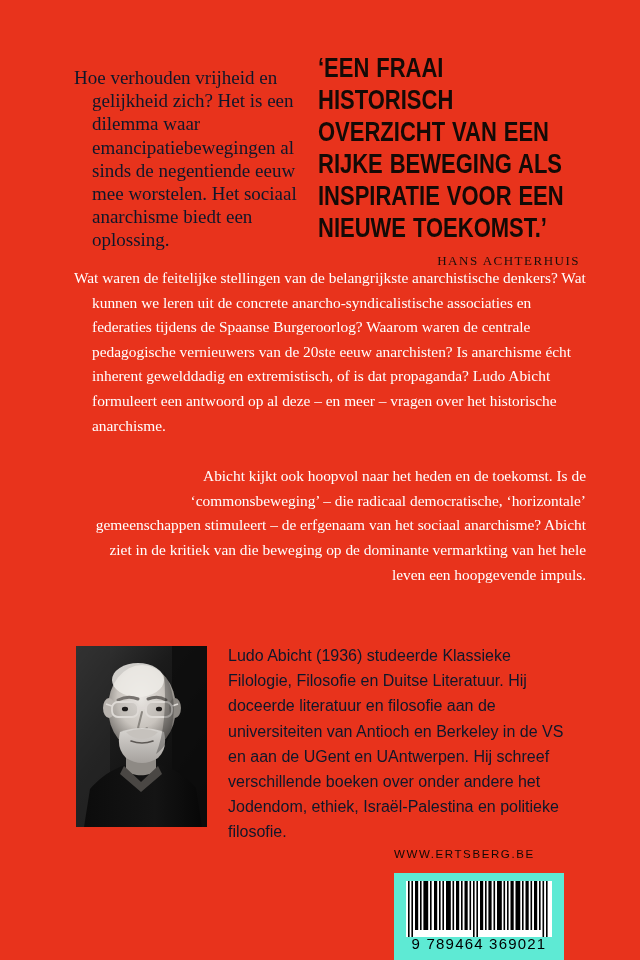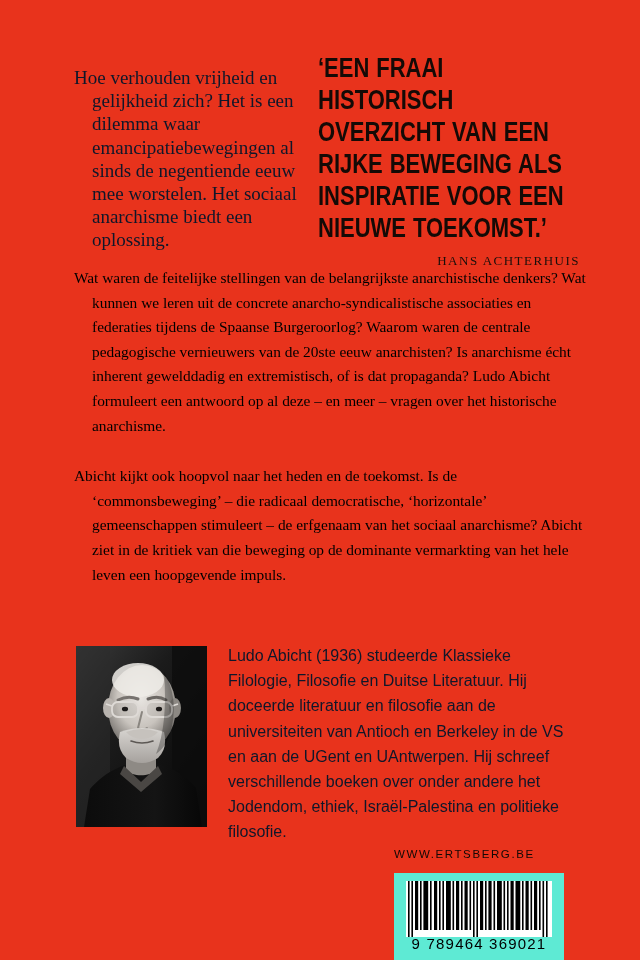--- a/index.html
+++ b/index.html
@@ -66,28 +66,28 @@
 
   
   .body-copy {
     position: absolute;
     left: 74px;
     top: 266px;
     width: 512px;
     font-family: "Liberation Serif", serif;
     font-size: 15.4px;
     line-height: 24.6px;
-    color: #000000;
+    color: #ffffff;
   }
   .body-copy p {
     margin: 0 0 24px 0;
     text-indent: -18px;
     padding-left: 18px;
   }
-  .body-copy p:last-child { margin-bottom: 11px; }
+  .body-copy p:last-child { margin-bottom: 11px; text-align: right; }
   .body-copy p.gap-before { margin-top: 26px; }
 
   
   .author-photo {
     position: absolute;
     left: 76px;
     top: 646px;
     width: 131px;
     height: 181px;
     overflow: hidden;

